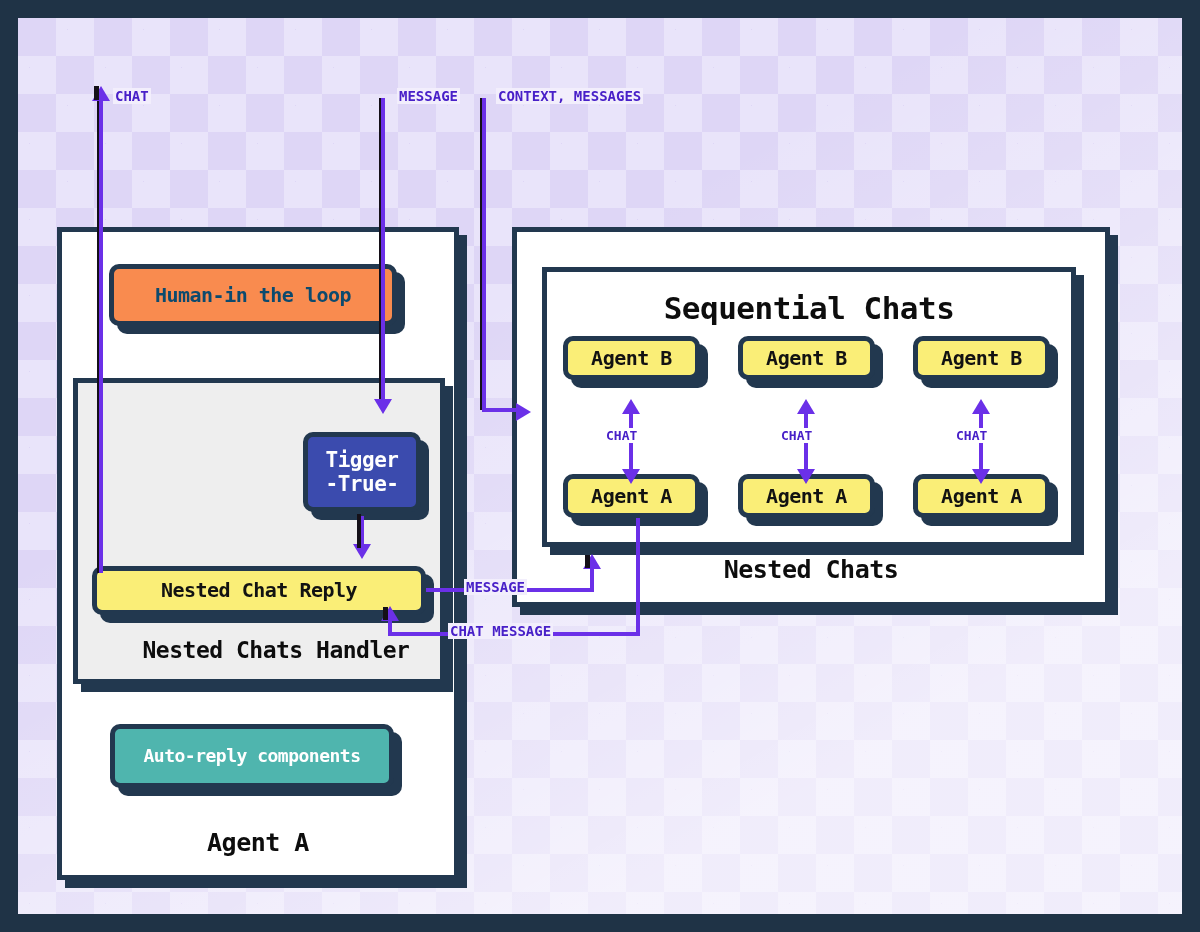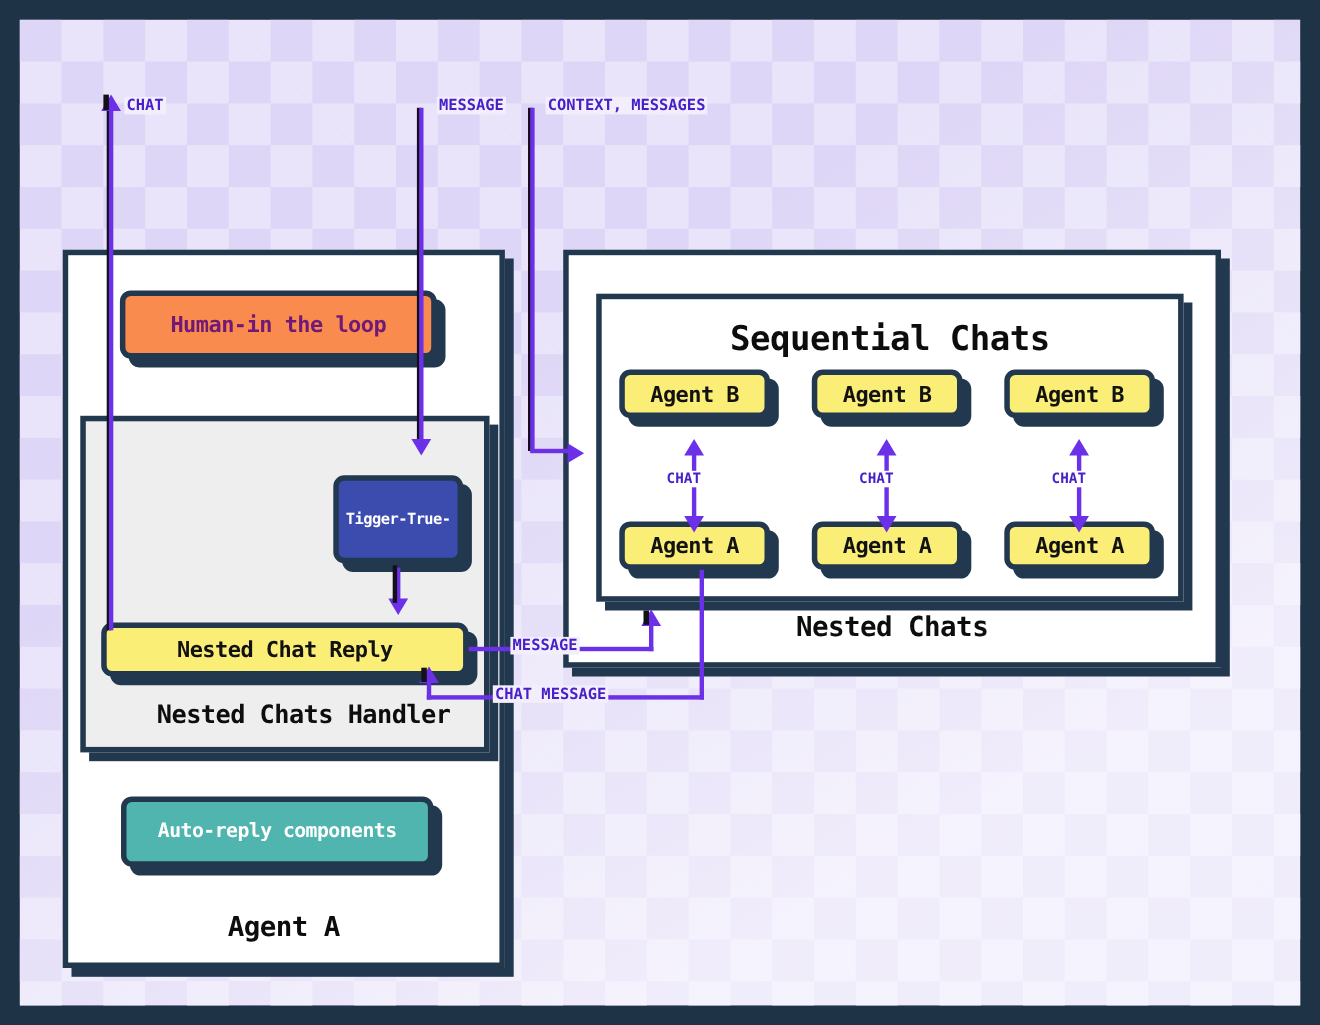--- a/index.html
+++ b/index.html
@@ -62,21 +62,21 @@
     border-radius:10px;
     box-shadow:8px 8px 0 0 #22384f;
     display:flex;align-items:center;justify-content:center;
     text-align:center;
     font-family:"DejaVu Sans Mono","Liberation Mono",monospace;
     font-weight:bold;
     letter-spacing:-.5px;
     line-height:1.15;
     z-index:4;
   }
-  .node.orange{background:#f98b4f;color:#701a75;}
+  .node.orange{background:#f98b4f;color:#0c4a6e;}
   .node.yellow{background:#faee77;color:#121212;}
   .node.blue  {background:#3b4bae;color:#ffffff;}
   .node.teal  {background:#4fb5ae;color:#ffffff;}
 
   
   .ln{position:absolute;background:#6b30e8;z-index:6;}
   .ln.v{width:4px;}
   .ln.h{height:4px;}
   .ln.dark{background:#141018;}
 
@@ -133,21 +133,21 @@
     </div>
 
     <div class="node orange" style="left:91px;top:246px;width:288px;height:62px;font-size:20px;">
       <span>Human-in the loop</span>
     </div>
 
     <div class="panel gray" style="left:55px;top:360px;width:372px;height:306px;">
       <div class="panel-title" style="bottom:16px;font-size:23px;padding-left:34px;">Nested Chats Handler</div>
     </div>
 
-    <div class="node blue" style="left:285px;top:414px;width:118px;height:80px;font-size:14px;flex-direction:row;">
+    <div class="node blue" style="left:285px;top:414px;width:118px;height:80px;font-size:21px;flex-direction:column;">
       <span>Tigger</span>
       <span>-True-</span>
     </div>
 
     <div class="ln v" style="left:342px;top:498px;height:32px;"></div>
     <div class="arw down" style="left:335px;top:526px;"></div>
     <div class="nub" style="left:339px;top:496px;width:4px;height:34px;"></div>
 
     <div class="node yellow" style="left:74px;top:548px;width:334px;height:49px;font-size:20px;">
       <span>Nested Chat Reply</span>

